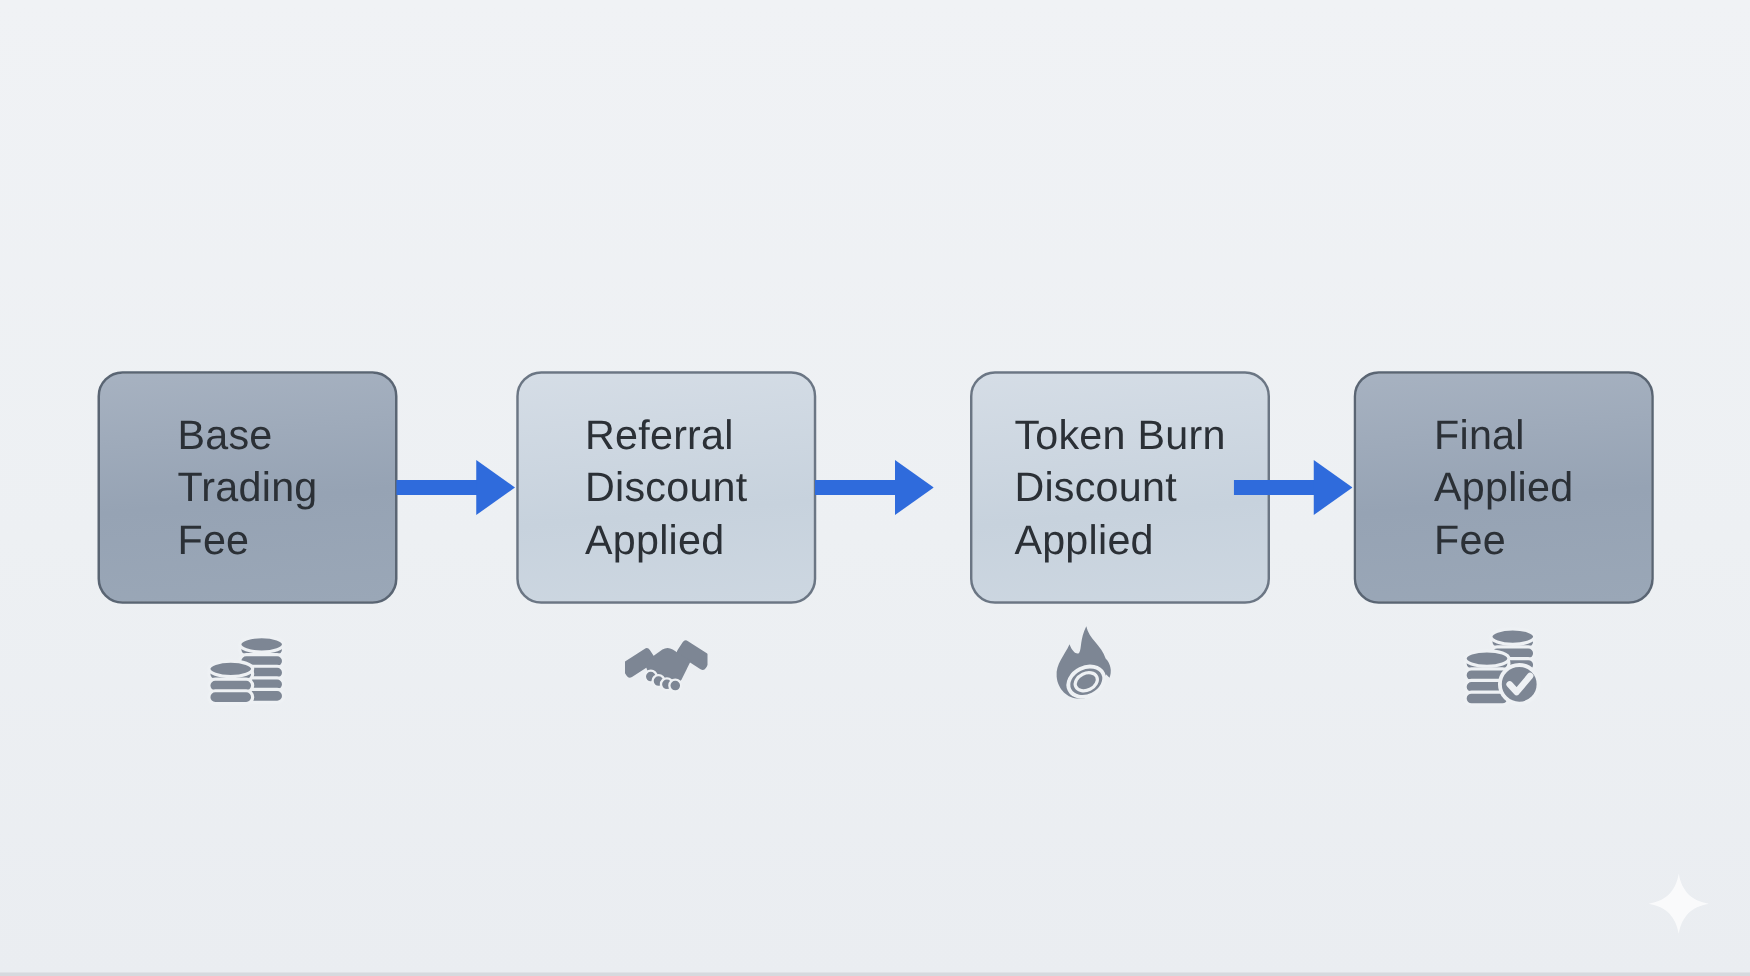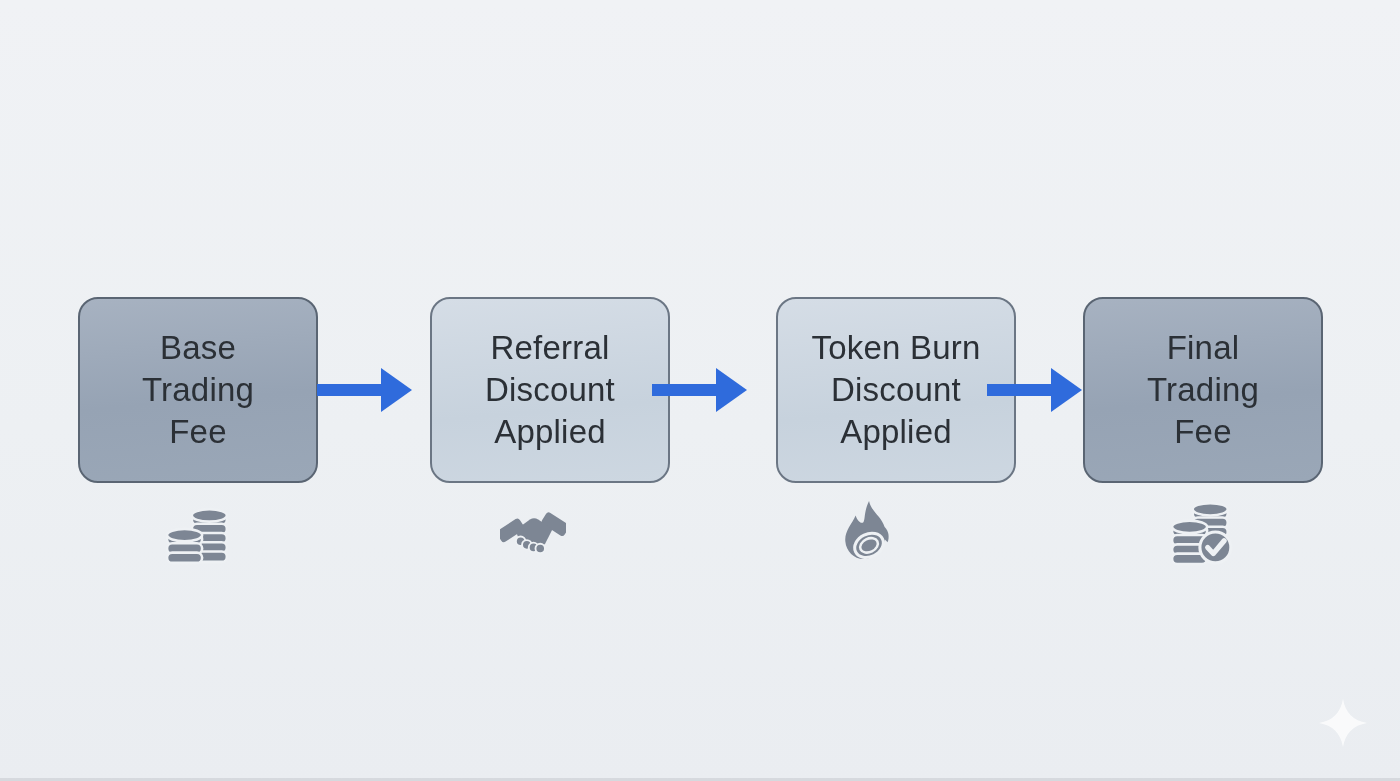--- a/index.html
+++ b/index.html
@@ -23,21 +23,20 @@
   }
   .step {
     position: absolute;
     top: 297px;
     width: 240px;
     height: 186px;
     border-radius: 20px;
     display: flex;
     align-items: center;
     justify-content: center;
-    text-align: center;
   }
   .step-dark {
     background: linear-gradient(175deg, #a7b2c1 0%, #96a3b4 55%, #9aa7b7 100%);
     border: 2px solid #5a6573;
   }
   .step-light {
     background: linear-gradient(175deg, #d5dde6 0%, #c7d2dd 60%, #cdd7e1 100%);
     border: 2px solid #6b7684;
   }
   .step-label {
@@ -68,21 +67,21 @@
     <div class="step-label">Base
 Trading
 Fee</div>
   </div>
 
   <svg class="flow-arrow" style="left:317px" viewBox="0 0 95 48">
     <rect x="0" y="18" width="66" height="12" fill="#2f6bdc"></rect>
     <polygon points="64,2 95,24 64,46" fill="#2f6bdc"></polygon>
   </svg>
 
-  <div class="step step-light" style="left:430px">
+  <div class="step step-light" style="left:413px">
     <div class="step-label">Referral
 Discount
 Applied</div>
   </div>
 
   <svg class="flow-arrow" style="left:652px" viewBox="0 0 95 48">
     <rect x="0" y="18" width="66" height="12" fill="#2f6bdc"></rect>
     <polygon points="64,2 95,24 64,46" fill="#2f6bdc"></polygon>
   </svg>
 
@@ -92,21 +91,21 @@
 Applied</div>
   </div>
 
   <svg class="flow-arrow" style="left:987px" viewBox="0 0 95 48">
     <rect x="0" y="18" width="66" height="12" fill="#2f6bdc"></rect>
     <polygon points="64,2 95,24 64,46" fill="#2f6bdc"></polygon>
   </svg>
 
   <div class="step step-dark" style="left:1083px">
     <div class="step-label">Final
-Trading
+Applied
 Fee</div>
   </div>
 
   <svg class="node-icon" style="left:165px" viewBox="0 0 64 64">
     <g fill="#7d8694" stroke="#eef1f4" stroke-width="2.5">
       <rect x="26" y="14" width="34" height="10" rx="5"></rect>
       <rect x="26" y="23" width="34" height="10" rx="5"></rect>
       <rect x="26" y="32" width="34" height="10" rx="5"></rect>
       <rect x="26" y="41" width="34" height="10" rx="5"></rect>
       <rect x="26" y="50" width="34" height="10" rx="5"></rect>

